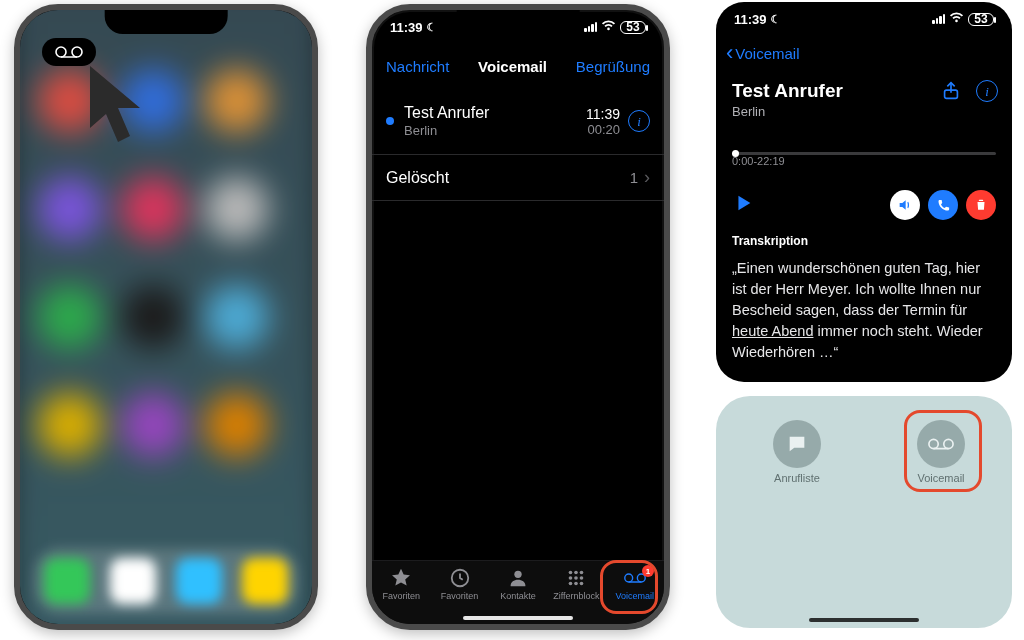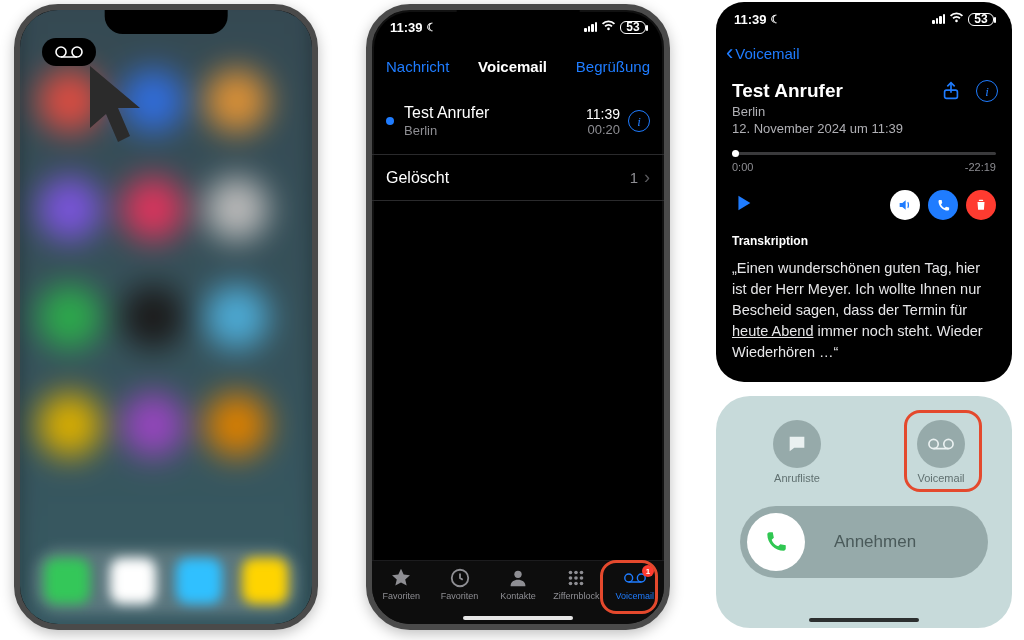--- a/index.html
+++ b/index.html
@@ -131,21 +131,21 @@
   .back-row { position:absolute; top:40px; left:10px; display:flex; align-items:center; color:#1f7cff; font-size:15px; gap:2px; }
   .detail { position:absolute; top:78px; left:16px; right:16px; }
   .detail .name { font-size:19px; font-weight:600; }
   .detail .sub  { font-size:13px; color:#b0b0b5; margin-top:2px; }
   .share-btn, .info-btn { position:absolute; top:78px; }
   .share-btn { right:50px; color:#1f7cff; }
   .info-btn  { right:14px; }
   .timebar   { position:absolute; top:150px; left:16px; right:16px; }
   .timebar .track { height:3px; background:#3a3a3c; border-radius:2px; position:relative; }
   .timebar .track::before{content:"";position:absolute;left:0;top:-2px;width:7px;height:7px;background:#fff;border-radius:50%;}
-  .timebar .labels { display:flex; justify-content:space-between; font-size:11px; color:#8e8e93; margin-top:6px; }
+  .timebar .labels { display:flex; font-size:11px; color:#8e8e93; }
   .controls { position:absolute; top:188px; left:16px; right:16px; display:flex; align-items:center; }
   .play { color:#1f7cff; }
   .controls .gap{flex:1}
   .circlebtn { width:30px; height:30px; border-radius:50%; display:flex; align-items:center; justify-content:center; margin-left:8px; }
   .c-white{background:#fff;color:#1f7cff;}
   .c-blue{background:#1f7cff;color:#fff;}
   .c-red{background:#ff3b30;color:#fff;}
   .trans-head{ position:absolute; top:232px; left:16px; font-size:12px; font-weight:700; }
   .trans-body{ position:absolute; top:256px; left:16px; right:16px; font-size:14.5px; line-height:1.45; color:#e6e6e8; }
   .trans-body .ul{ text-decoration: underline; }
@@ -333,21 +333,20 @@
       </div>
     </div>
     <div class="back-row">
       <span style="font-size:22px;line-height:1;">‹</span>
       <span>Voicemail</span>
     </div>
 
     <div class="detail">
       <div class="name">Test Anrufer</div>
       <div class="sub">Berlin</div>
-      <div class="sub">12. November 2024 um 11:39</div>
     </div>
     <div class="share-btn">
       <svg width="22" height="22" viewBox="0 0 24 24">
           <g fill="none" stroke="#1f7cff" stroke-width="1.8">
             <path d="M12 3v11"></path>
             <path d="M8 7l4-4 4 4"></path>
             <rect x="5" y="11" width="14" height="9" rx="2"></rect>
           </g>
         </svg>
     </div>
@@ -408,25 +407,17 @@
               <g fill="none" stroke="#eaf1f1" stroke-width="1.8">
                 <circle cx="6" cy="7" r="5"></circle>
                 <circle cx="22" cy="7" r="5"></circle>
                 <line x1="6" y1="12" x2="22" y2="12"></line>
               </g>
             </svg>
         </div>
         <div class="lbl">Voicemail</div>
       </div>
       <div class="redbox" style="right:30px; top:14px; width:78px; height:82px;"></div>
-      <div class="answer">
-        <div class="knob">
-          <svg width="26" height="26" viewBox="0 0 24 24">
-              <path fill="#30c752" d="M6 3c-1 0-2 .8-2 2 0 8 7 15 15 15 1.2 0 2-1 2-2v-3l-5-1-2 2c-3-1-5-3-6-6l2-2-1-5H6z"></path>
-            </svg>
-        </div>
-        <div class="txt">Annehmen</div>
-      </div>
       <div class="home-ind-dark"></div>
     </div>
   </div>
 
 </div>
 
 </body></html>

